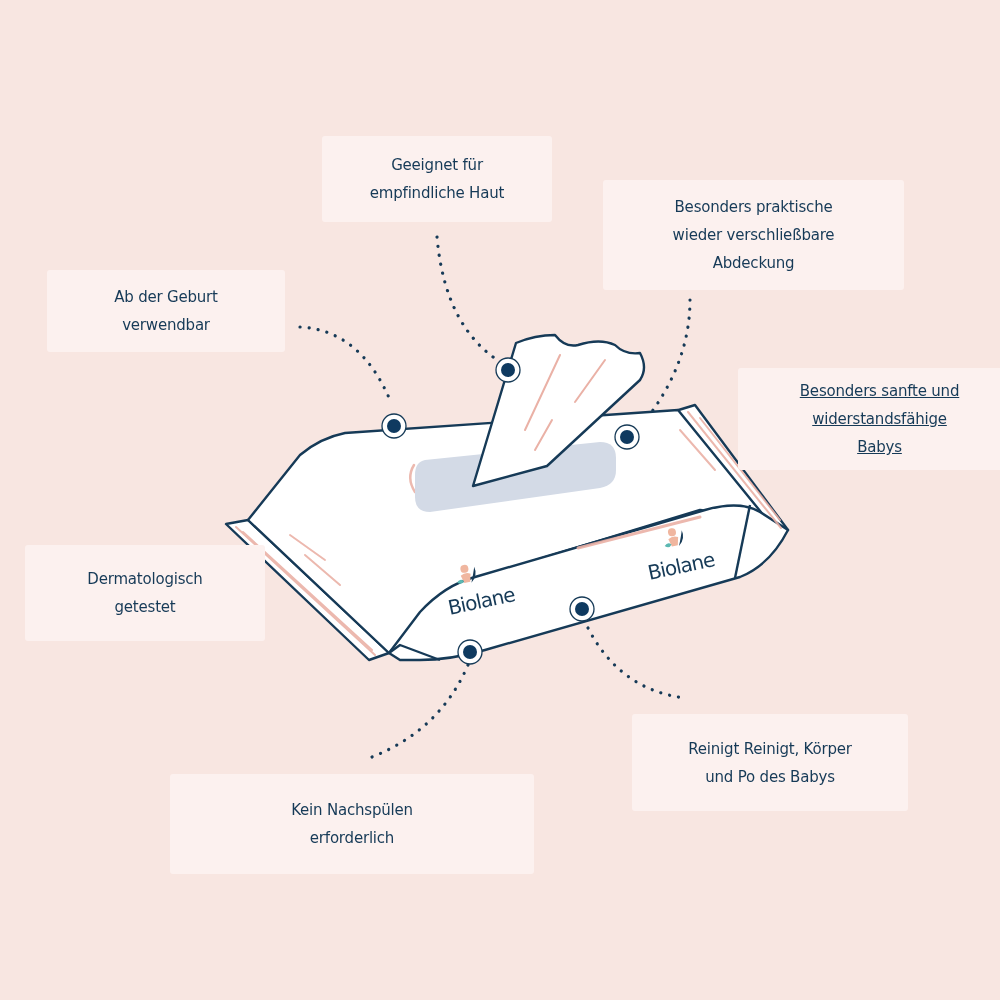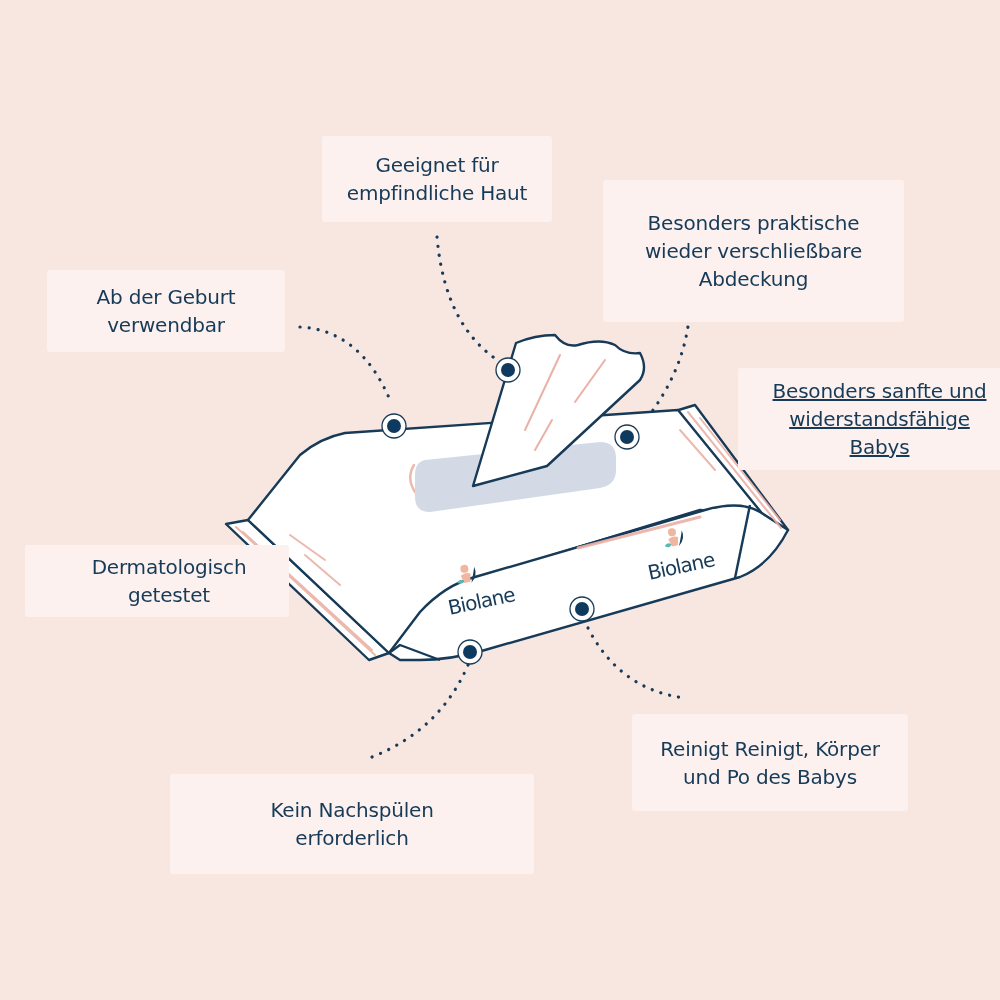--- a/index.html
+++ b/index.html
@@ -6,21 +6,21 @@
     body {
       width: 1000px; height: 1000px; position: relative; overflow: hidden;
       background: #f8e6e1;
       font-family: "DejaVu Sans", sans-serif;
     }
     .callout {
       position: absolute;
       background: #fcf1ef;
       border-radius: 3px;
       color: #163a57;
-      font-size: 20px;
+      font-size: 15px;
       line-height: 28px;
       text-align: center;
       display: flex; flex-direction: column; justify-content: center; align-items: center;
       letter-spacing: -0.2px;
     }
     .callout span { display: block; white-space: nowrap; }
     svg.art { position: absolute; left: 0; top: 0; }
   </style>
 </head>
 <body>
@@ -108,38 +108,38 @@
         <circle r="7" fill="#0f3a60"></circle>
     </g>
   </g>
 </svg>
 
 <div class="callout" style="left:322px; top:136px; width:230px; height:86px;">
   <span>Geeignet für</span>
   <span>empfindliche Haut</span>
 </div>
 
-<div class="callout" style="left:603px; top:180px; width:301px; height:142px;">
+<div class="callout" style="left:603px; top:180px; width:301px; height:110px;">
   <span>Besonders praktische</span>
   <span>wieder verschließbare</span>
   <span>Abdeckung</span>
 </div>
 
 <div class="callout" style="left:47px; top:270px; width:238px; height:82px;">
   <span>Ab der Geburt</span>
   <span>verwendbar</span>
 </div>
 
 <div class="callout" style="left:738px; top:368px; width:283px; height:102px;text-decoration:underline;">
   <span>Besonders sanfte und</span>
   <span>widerstandsfähige</span>
   <span>Babys</span>
 </div>
 
-<div class="callout" style="left:25px; top:545px; width:240px; height:72px;padding-left:24px;">
+<div class="callout" style="left:25px; top:545px; width:240px; height:96px;">
   <span>Dermatologisch</span>
   <span>getestet</span>
 </div>
 
 <div class="callout" style="left:170px; top:774px; width:364px; height:100px;">
   <span>Kein Nachspülen</span>
   <span>erforderlich</span>
 </div>
 
 <div class="callout" style="left:632px; top:714px; width:276px; height:97px;">

